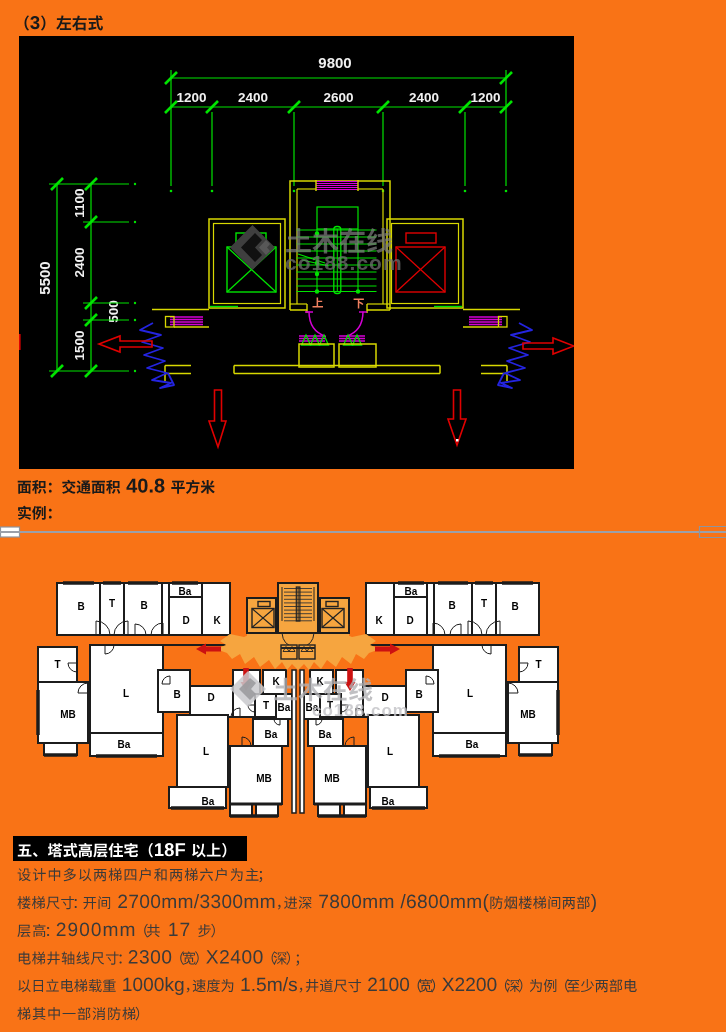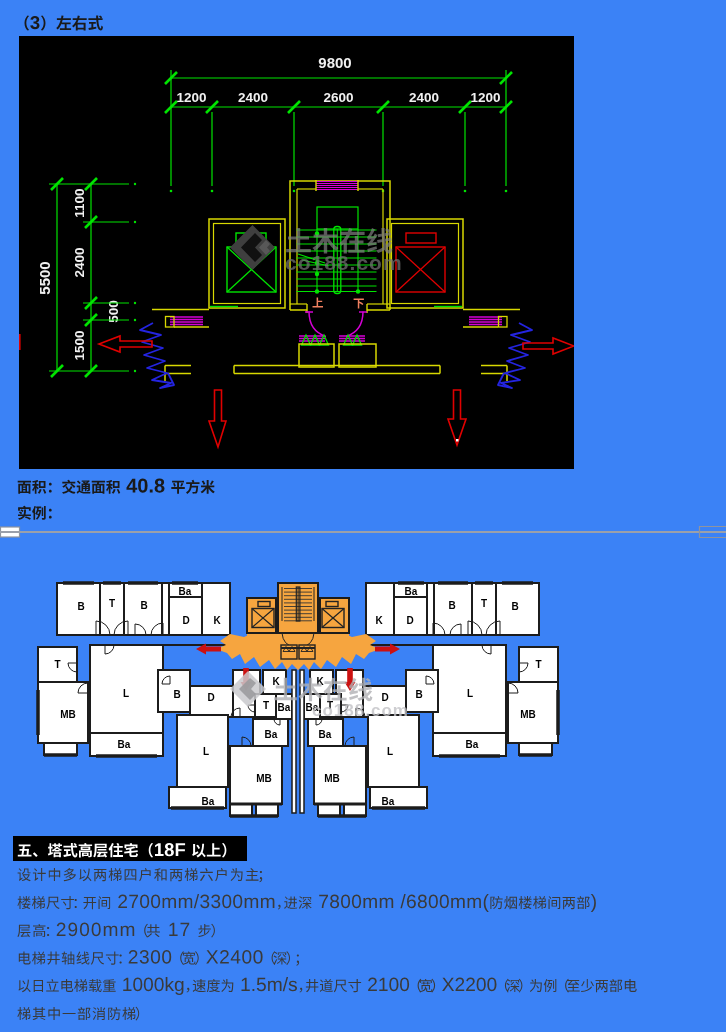--- a/index.html
+++ b/index.html
@@ -1,14 +1,14 @@
 <!DOCTYPE html>
 <html><head><meta charset="utf-8"><style>
 html,body{margin:0;padding:0;background:#fff;}
-#page{position:relative;width:726px;height:1032px;background:#3b82f6;overflow:hidden;
+#page{position:relative;width:726px;height:1032px;background:#f97316;overflow:hidden;
 font-family:"Liberation Sans",sans-serif;}
 .abs{position:absolute;}
 </style></head><body>
 <div id="page">
 
 <svg class="abs" style="left:0;top:0" width="300" height="36" viewBox="0 0 300 36">
 <path d="M24.5 23C24.5 26.4 25.9 28.9 27.6 30.6L29.1 29.9C27.5 28.2 26.3 26 26.3 23C26.3 20 27.5 17.8 29.1 16.1L27.6 15.4C25.9 17.1 24.5 19.6 24.5 23Z M39.5 25.4Q39.5 27.2 38.3 28.2Q37.1 29.2 34.9 29.2Q32.9 29.2 31.7 28.3Q30.4 27.3 30.2 25.5L32.8 25.3Q33.1 27.1 34.9 27.1Q35.9 27.1 36.4 26.7Q36.9 26.2 36.9 25.3Q36.9 24.4 36.3 24Q35.6 23.5 34.4 23.5H33.5V21.5H34.4Q35.5 21.5 36 21Q36.6 20.6 36.6 19.7Q36.6 18.9 36.1 18.5Q35.7 18 34.8 18Q34.1 18 33.6 18.5Q33.1 18.9 33 19.7L30.4 19.5Q30.6 17.9 31.8 16.9Q33 16 34.9 16Q36.9 16 38 16.9Q39.2 17.8 39.2 19.4Q39.2 20.6 38.5 21.4Q37.8 22.1 36.4 22.4V22.4Q37.9 22.6 38.7 23.4Q39.5 24.2 39.5 25.4Z M45.5 23C45.5 19.6 44.1 17.1 42.4 15.4L40.9 16.1C42.5 17.8 43.7 20 43.7 23C43.7 26 42.5 28.2 40.9 29.9L42.4 30.6C44.1 28.9 45.5 26.4 45.5 23Z M61.5 15.6C61.4 16.4 61.2 17.3 61.1 18.2H56.9V20.1H60.6C59.8 23.2 58.5 26.2 56.3 28.1C56.6 28.5 57.2 29.2 57.5 29.6C59.3 28 60.6 25.8 61.6 23.4V24.3H64.7V28.2H59.9V30.1H71.1V28.2H66.6V24.3H70.6V22.5H61.9C62.2 21.7 62.4 20.9 62.6 20.1H70.9V18.2H63C63.2 17.4 63.4 16.6 63.5 15.8Z M77.8 15.6C77.6 16.5 77.4 17.4 77.2 18.3H72.7V20.1H76.5C75.5 22.4 74.1 24.5 72.1 25.9C72.5 26.3 73.1 27 73.4 27.4C74.3 26.7 75.1 25.9 75.8 25V30.4H77.7V29.6H83.6V30.4H85.6V22.7H77.4C77.8 21.9 78.2 21 78.5 20.1H86.7V18.3H79.2C79.4 17.5 79.6 16.7 79.8 15.9ZM77.7 27.7V24.5H83.6V27.7Z M96.1 15.6C96.1 16.5 96.2 17.4 96.2 18.3H88.4V20.1H96.3C96.7 25.7 97.9 30.4 100.6 30.4C102.1 30.4 102.7 29.7 103 26.7C102.5 26.5 101.8 26 101.3 25.6C101.3 27.6 101.1 28.4 100.7 28.4C99.6 28.4 98.6 24.7 98.3 20.1H102.6V18.3H101.1L102.2 17.3C101.7 16.8 100.8 16.1 100.1 15.6L98.9 16.6C99.5 17.1 100.3 17.8 100.7 18.3H98.2C98.2 17.4 98.2 16.5 98.2 15.6ZM88.4 28.1 88.9 30C91 29.6 93.8 29 96.4 28.4L96.2 26.7L93.3 27.2V23.8H95.8V21.9H89V23.8H91.4V27.6C90.2 27.8 89.2 27.9 88.4 28.1Z" fill="#1a1a1a"></path>
 </svg>
 
 <svg class="abs" style="left:19px;top:36px" width="555" height="433" viewBox="0 0 555 433">

